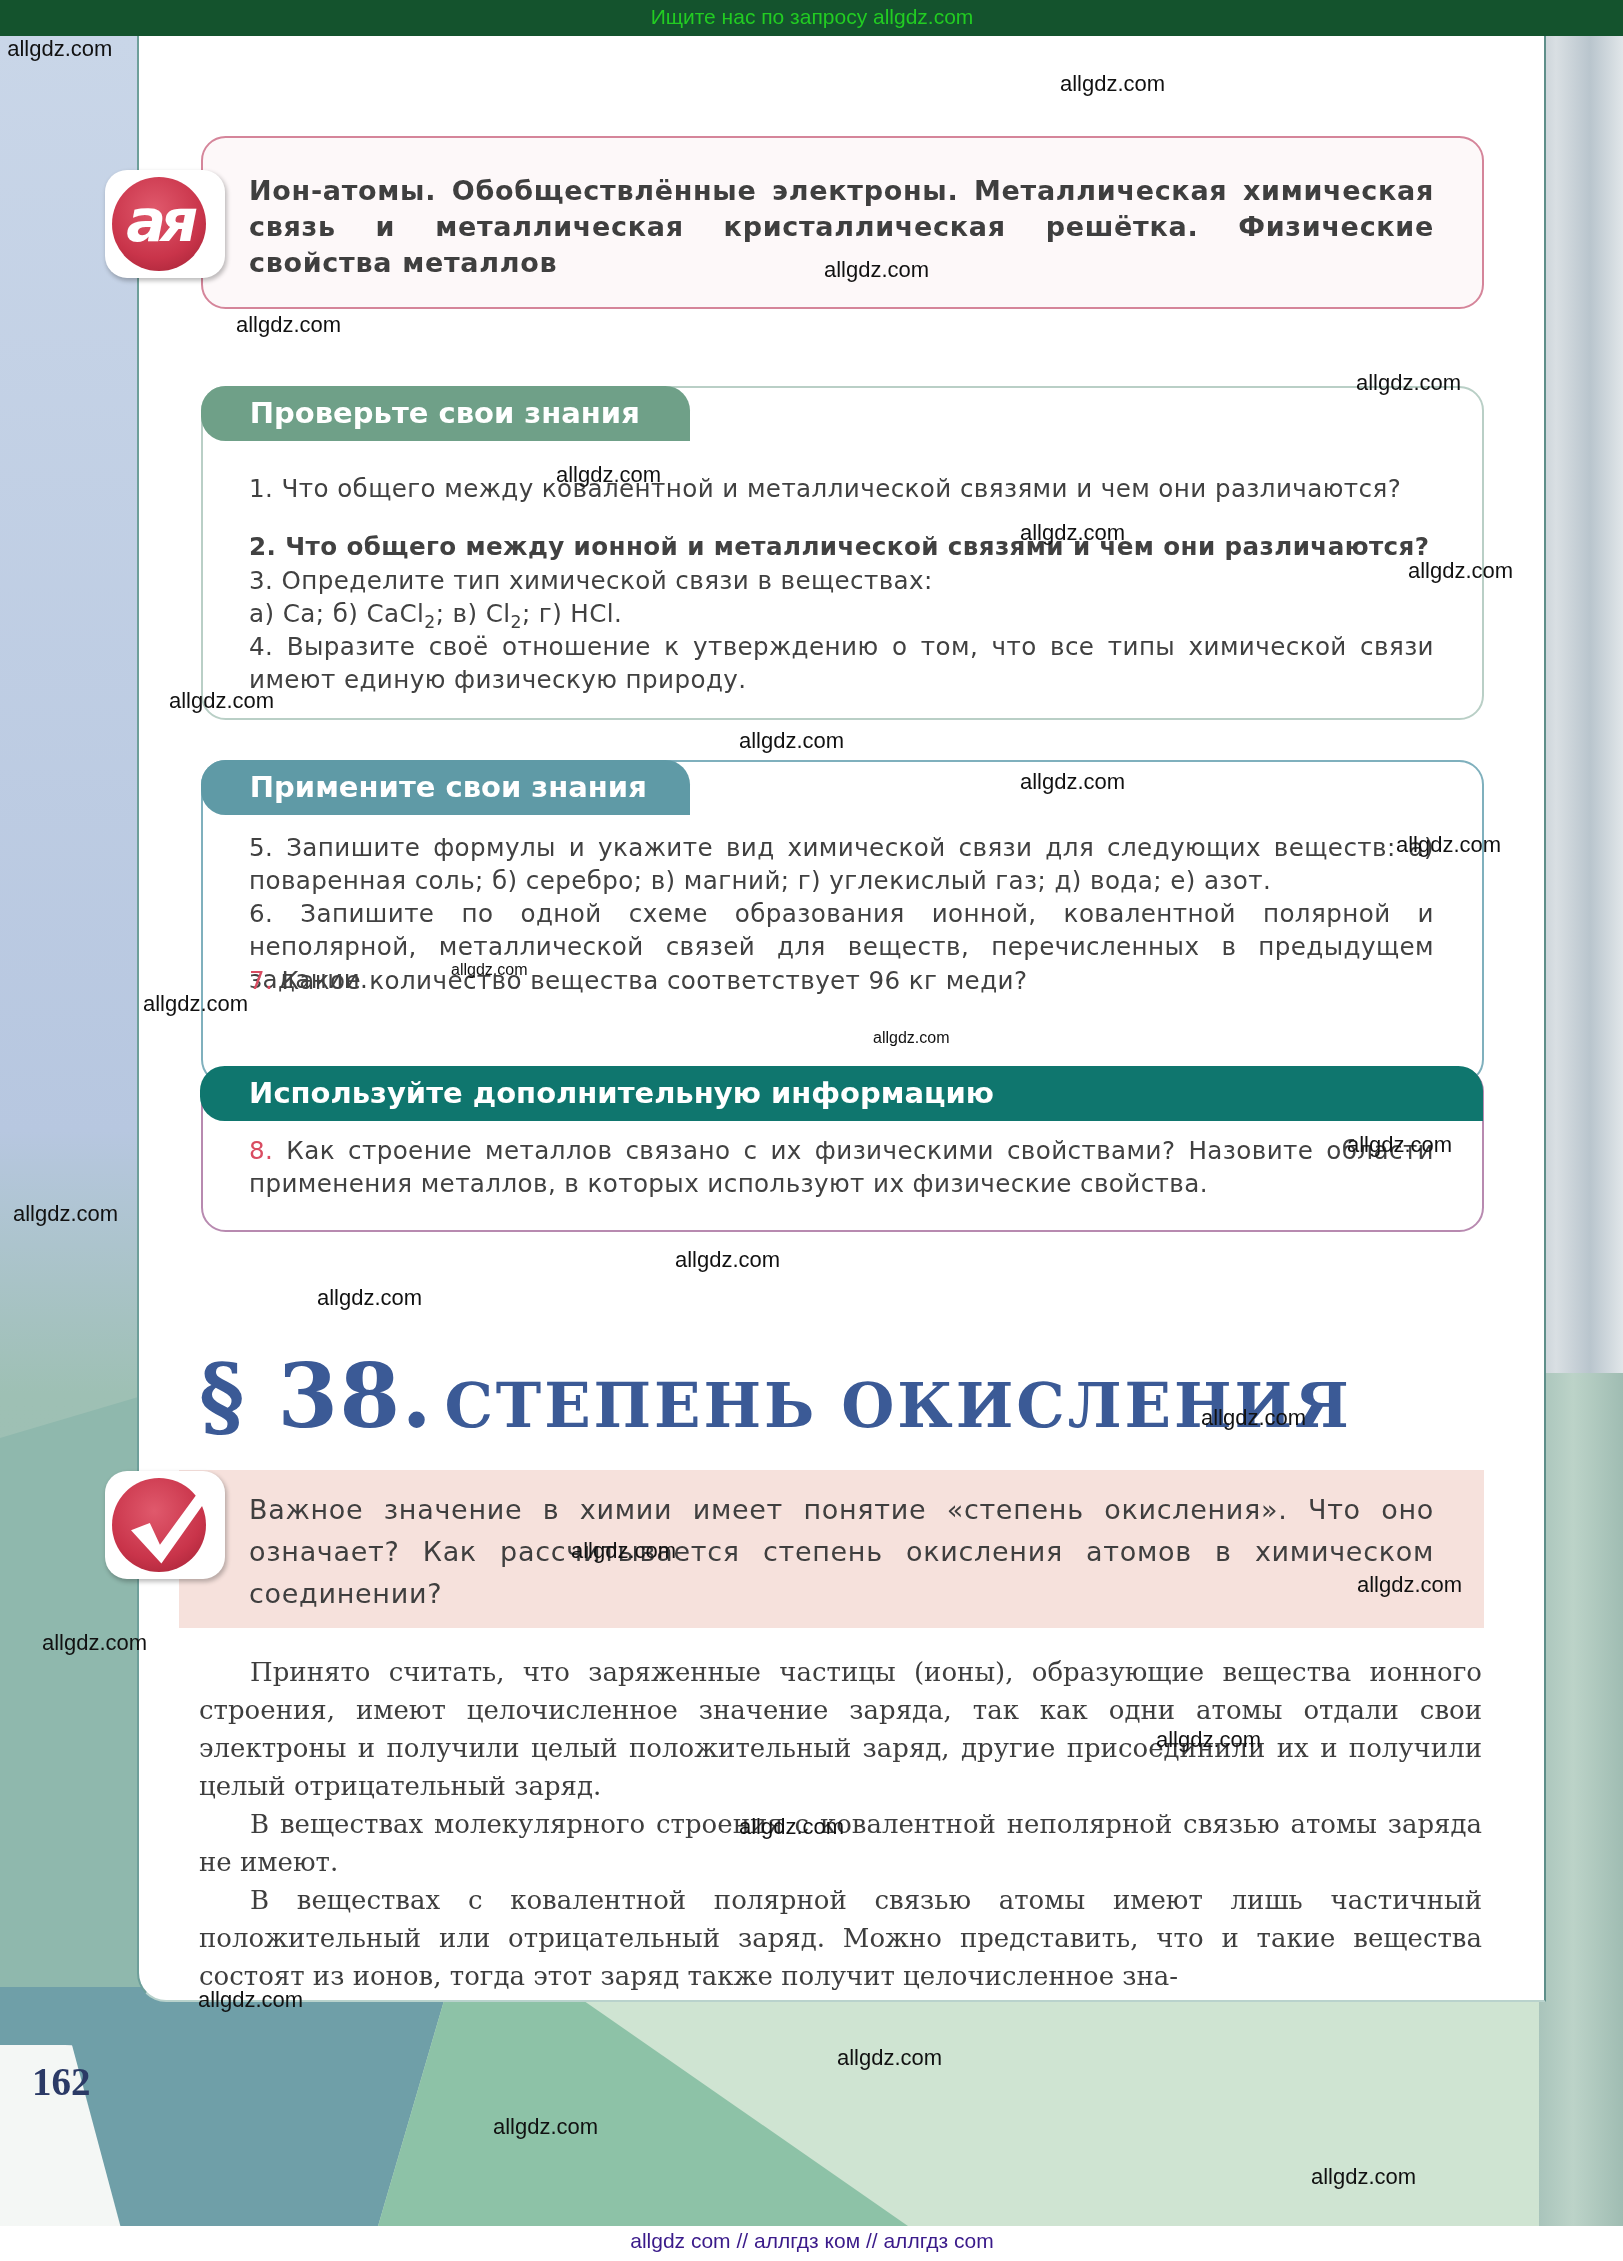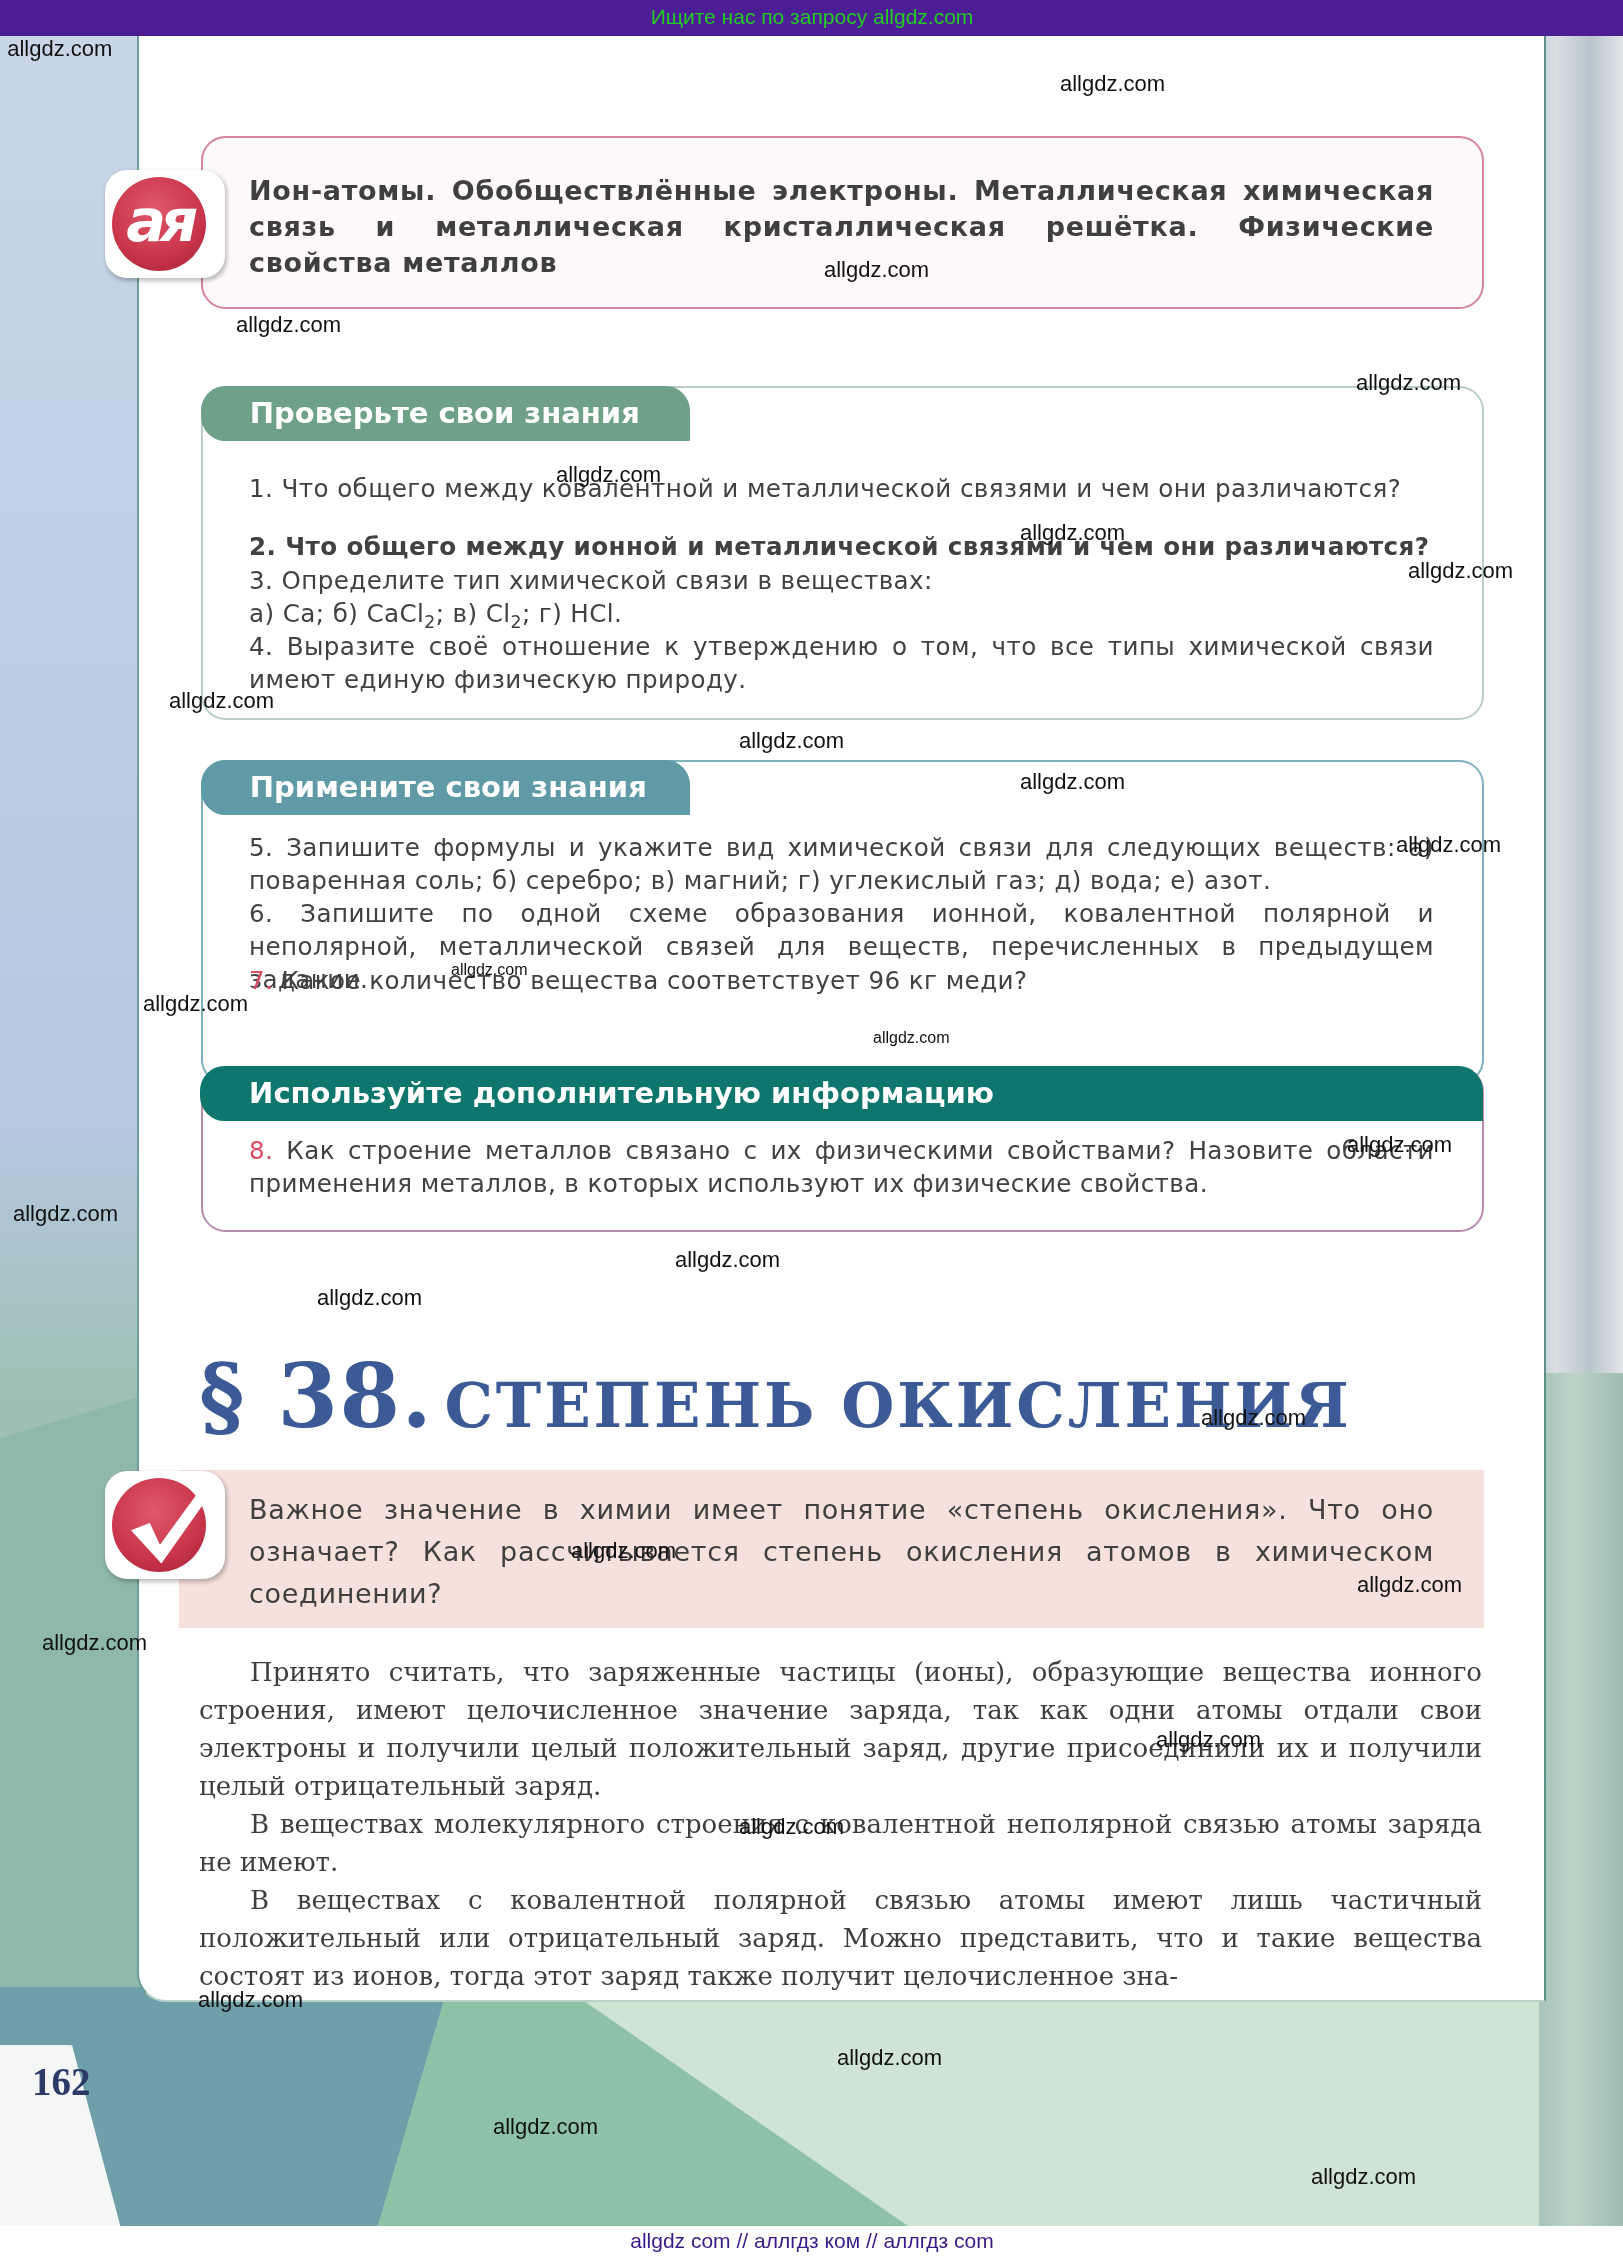--- a/index.html
+++ b/index.html
@@ -1,21 +1,21 @@
 <!DOCTYPE html>
 <html style="font-size:11.6px"><head>
 <meta charset="utf-8">
 <style>
   * { box-sizing: border-box; margin: 0; padding: 0; }
   html, body { width: 1624px; height: 2261px; overflow: hidden; background: #ffffff; }
   body { position: relative; font-family: "Liberation Sans", sans-serif; }
 
   .top-banner {
     position: absolute; left: 0; top: 0; width: 1624px; height: 36px;
-    background: #4c1d95; text-align: center; line-height: 33px;
+    background: #14532d; text-align: center; line-height: 33px;
     color: #22cc22; font-size: 21px; font-family: "Liberation Sans", sans-serif;
   }
 
   
   .scan {
     position: absolute; left: 0; top: 36px; width: 1624px; height: 2190px;
     overflow: hidden;
     background: linear-gradient(180deg, #c9d6e8 0%, #b7c7e0 50%, #9ec0b4 62%, #9cbfb2 100%);
   }
   .left-band-lower {

